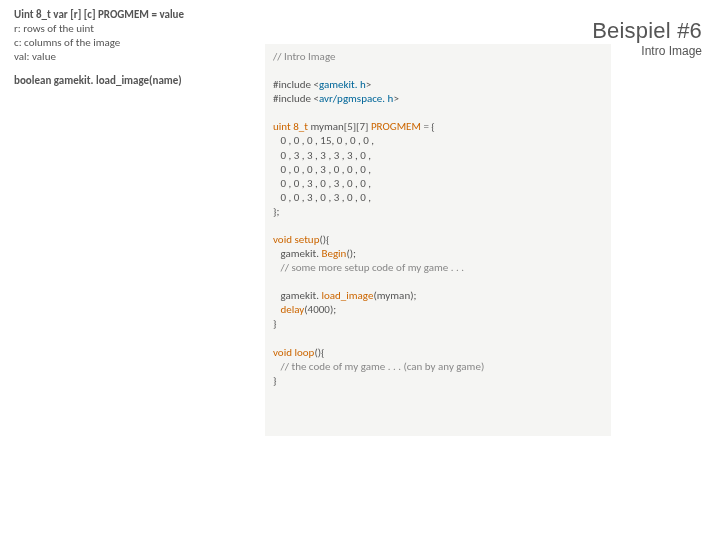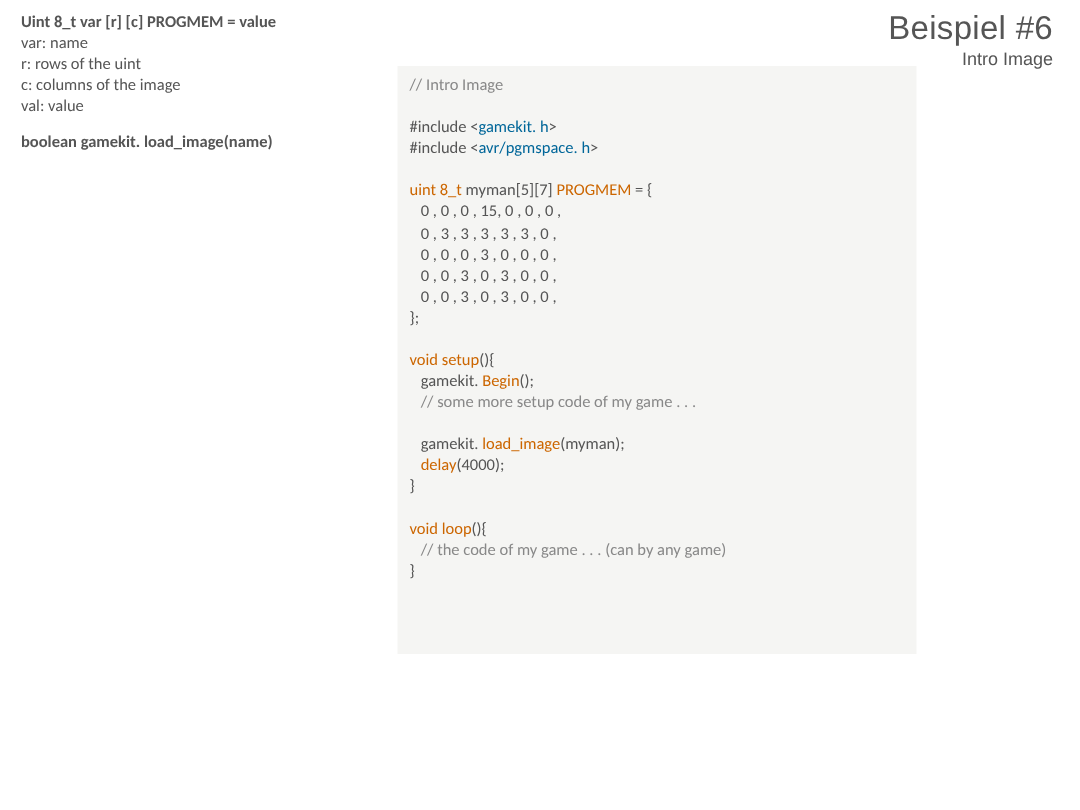--- a/index.html
+++ b/index.html
@@ -28,21 +28,21 @@
   .left-col .h {
     font-weight: 700;
     color: #555;
   }
   .left-col .t {
     color: #555;
   }
   .header {
     position: absolute;
     right: 18px;
-    top: 6px;
+    top: 18px;
     text-align: right;
   }
   .header .title {
     font-family: Arial, sans-serif;
     font-size: 22px;
     font-weight: 400;
     color: #555;
     letter-spacing: 0.2px;
   }
   .header .subtitle {
@@ -76,21 +76,20 @@
 
 <div class="page">
 
   <div class="header">
     <div class="title">Beispiel #6</div>
     <div class="subtitle">Intro Image</div>
   </div>
 
   <div class="left-col">
     <div class="h">Uint 8_t var [r] [c] PROGMEM = value</div>
-    <div class="t">var: name</div>
     <div class="t">r: rows of the uint</div>
     <div class="t">c: columns of the image</div>
     <div class="t">val: value</div>
     <div style="height:10px"></div>
     <div class="h">boolean gamekit. load_image(name)</div>
   </div>
 
   <div class="code-box"><span class="c-comment">// Intro Image</span>
 
 <span class="c-plain">#include &lt;</span><span class="c-str">gamekit. h</span><span class="c-plain">&gt;</span>

